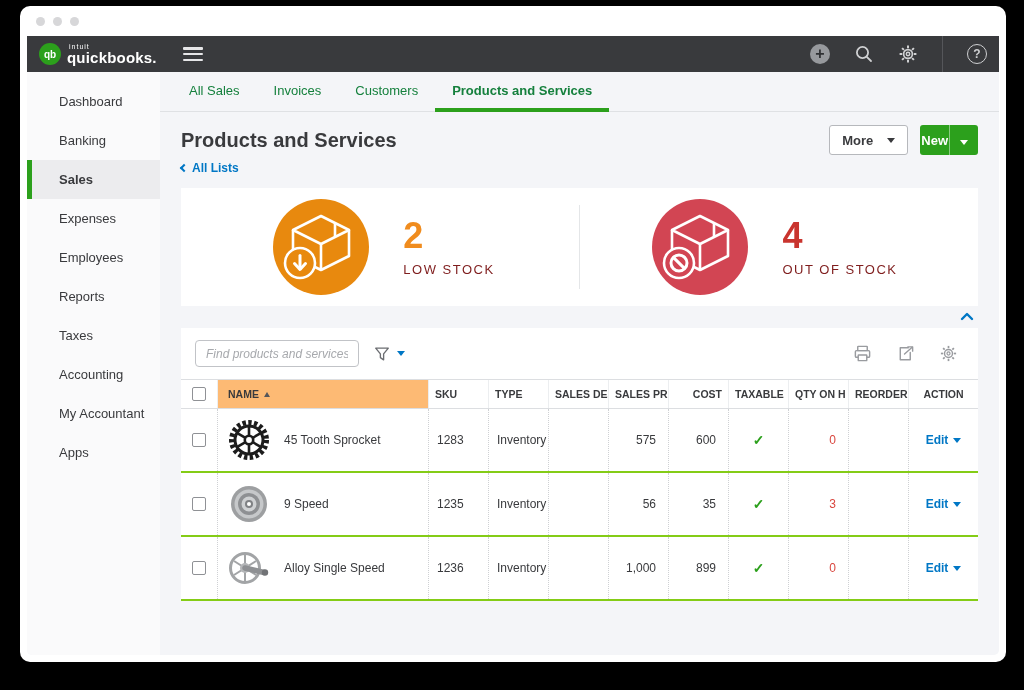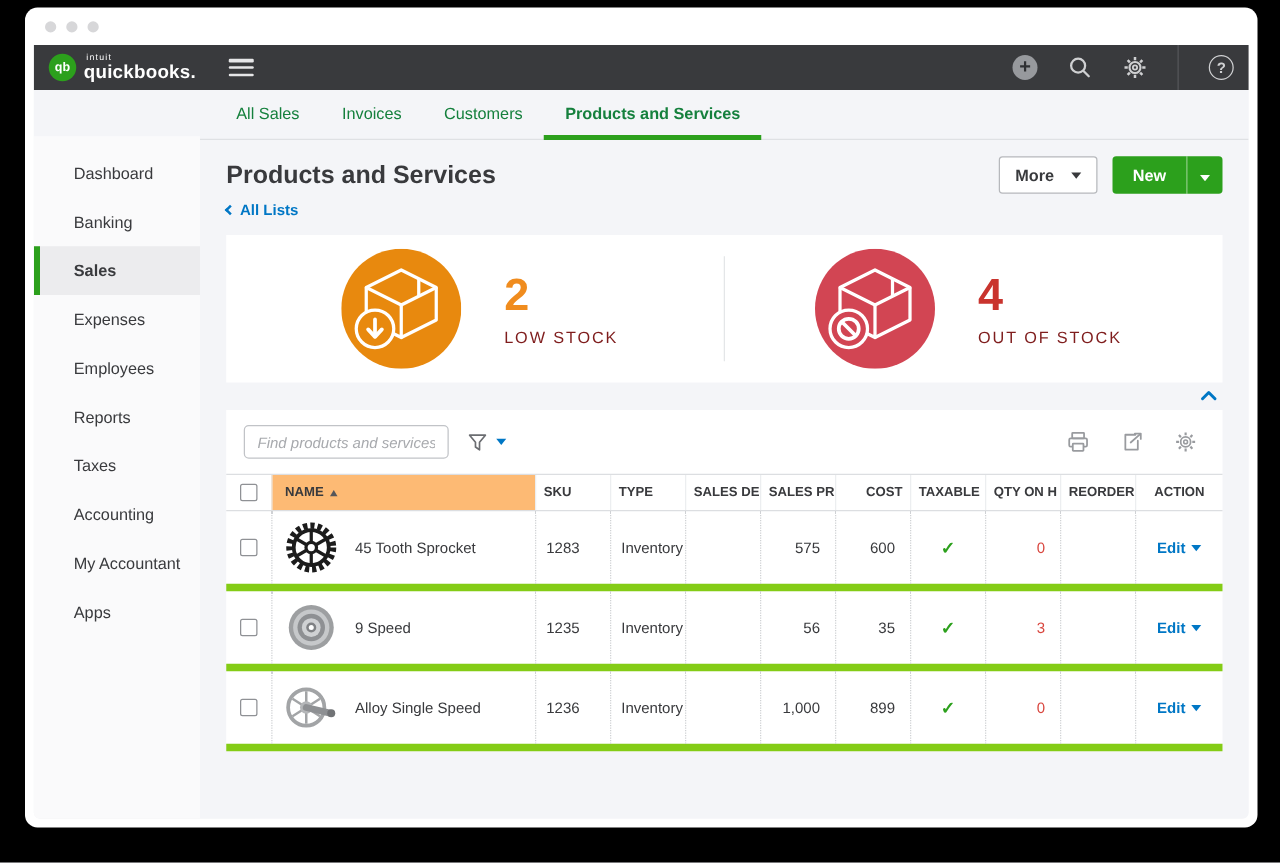--- a/index.html
+++ b/index.html
@@ -26,40 +26,40 @@
   .topbar-right { margin-left:auto; display:flex; align-items:center; gap:24px; height:100%; }
   .plus-icon { width:20px; height:20px; border-radius:50%; background:#97999d; color:#2f3033;
     font-size:16px; font-weight:bold; display:flex; align-items:center; justify-content:center; line-height:1; cursor:pointer; }
   .tb-icon { display:flex; align-items:center; cursor:pointer; }
   .tb-divider { width:1px; height:36px; background:#55565a; }
   .help-icon { width:20px; height:20px; border-radius:50%; border:1.6px solid #cfd0d2; color:#cfd0d2;
     font-size:12px; font-weight:bold; display:flex; align-items:center; justify-content:center; cursor:pointer; }
 
   
   .app-body { flex:1; display:flex; overflow:hidden; }
-  .sidebar { width:133px; flex:0 0 133px; background:#fafafb; padding-top:10px;margin-top:37px; }
+  .sidebar { width:133px; flex:0 0 133px; background:#fafafb; padding-top:10px; }
   .side-item { height:39px; display:flex; align-items:center; padding-left:32px;
     font-size:13px; color:#393a3d; cursor:pointer; position:relative; }
   .side-item.active { background:#ececee; font-weight:bold; }
   .side-item.active::before { content:""; position:absolute; left:0; top:0; bottom:0; width:5px; background:var(--green,#2ca01c); }
 
   .content { flex:1; display:flex; flex-direction:column; overflow:hidden; }
   .tabbar { height:40px; flex:0 0 40px; display:flex; align-items:stretch; padding-left:12px; border-bottom:1px solid #dfe1e4; }
   .tab { display:flex; align-items:center; padding:0 17px; font-size:13px; color:#15803d; cursor:pointer; border-bottom:4px solid transparent; margin-bottom:-1px; }
   .tab.active { font-weight:bold; border-bottom-color:var(--green,#2ca01c); }
 
   .main { flex:1; padding:0 21px; display:flex; flex-direction:column; overflow:hidden; }
 
   .page-header { margin-top:13px; display:flex; align-items:center; }
   .page-title { font-size:20px; font-weight:600; color:#393a3d; }
   .header-buttons { margin-left:auto; display:flex; gap:12px; }
   .btn { height:30px; border-radius:3px; font-size:13px; font-weight:600; display:flex; align-items:center; cursor:pointer; }
   .btn-more { background:#fff; border:1px solid #b6b8bc; color:#393a3d; padding:0 12px; gap:14px; }
   .btn-new { background:var(--green,#2ca01c); color:#fff; }
-  .btn-new .lbl { padding:0 16px;text-align:right; }
+  .btn-new .lbl { padding:0 1px;text-align:right; }
   .btn-new .seg { width:1px; align-self:stretch; background:rgba(255,255,255,.45); }
   .btn-new .car { padding:0 10px; }
   .caret-down { width:0; height:0; border-left:4px solid transparent; border-right:4px solid transparent; border-top:5px solid currentColor; display:inline-block; }
 
   .backlink { margin-top:6px; display:flex; align-items:center; gap:5px; color:var(--blue,#0077c5);
     font-size:12px; font-weight:bold; cursor:pointer; width:fit-content; }
   .chev-left { width:6px; height:6px; border-left:2px solid var(--blue,#0077c5); border-bottom:2px solid var(--blue,#0077c5); transform:rotate(45deg); }
 
   
   .stock-panel { margin-top:13px; background:#fff; height:118px; display:flex; align-items:center; justify-content:center; }
@@ -89,21 +89,21 @@
   .thead > div:first-child { border-left:none; justify-content:center; }
   .th-name { background:#fdba74; padding-left:10px !important; gap:5px; }
   .sort-asc { width:0; height:0; border-left:3.5px solid transparent; border-right:3.5px solid transparent; border-bottom:5px solid #55565a; }
   .al-r { justify-content:flex-end; }
   .al-c { justify-content:center; }
 
   .group-row { height:26px; border-bottom:1px solid #e7e9eb; font-size:11.5px; font-weight:bold; color:#393a3d; }
   .group-row > div { display:flex; align-items:center; }
   .group-row .g-lab { padding-left:10px; }
 
-  .trow { height:64px; border-bottom:6px solid #84cc16; font-size:12px; color:#393a3d;text-align:center; }
+  .trow { height:64px; border-bottom:2px solid #84cc16; font-size:12px; color:#393a3d;text-align:center; }
   .trow > div { display:flex; align-items:center; padding:0 8px; border-left:1px dotted #cfd1d4; overflow:hidden; }
   .trow > div:first-child { border-left:none; justify-content:center; }
   .cell-name { gap:12px; padding-left:8px !important; }
   .checkbox { width:14px; height:14px; border:1.5px solid #8f9195; border-radius:2px; background:#fff; cursor:pointer; }
   .thumb { width:46px; height:46px; flex:0 0 46px; }
   .c-right { justify-content:flex-end; padding-right:12px !important; }
   .c-center { justify-content:center; }
   .taxable-check { color:var(--green,#2ca01c); font-weight:bold; font-size:14px; }
   .qty { color:var(--qty-red,#d9463e); }
   .edit-link { color:var(--blue,#0077c5); font-weight:bold; display:flex; align-items:center; gap:5px; cursor:pointer; }

